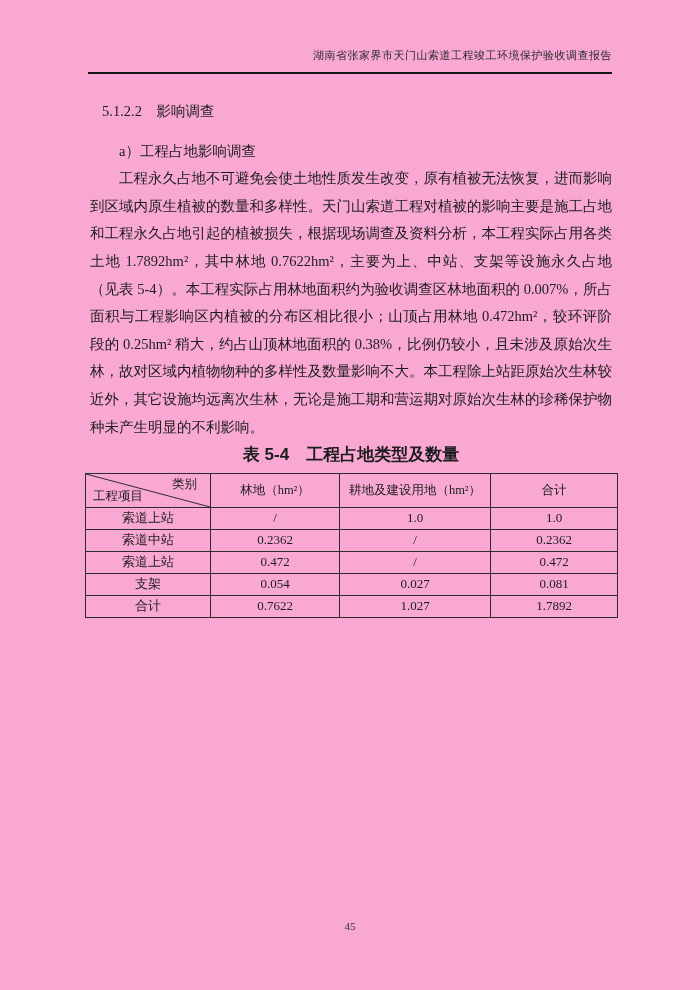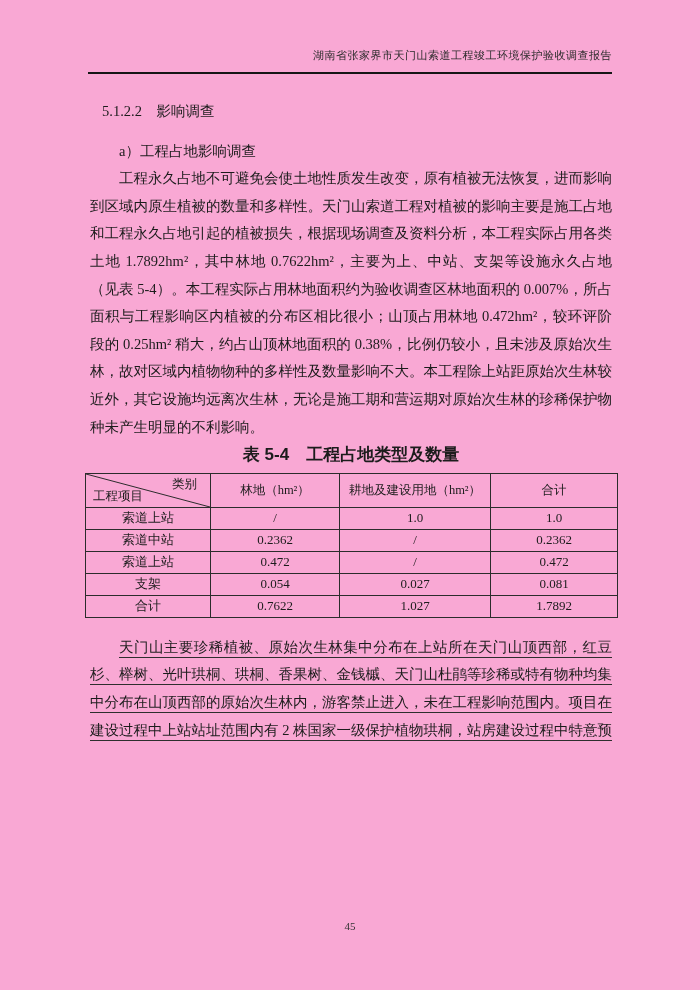--- a/index.html
+++ b/index.html
@@ -130,19 +130,18 @@
         <tr>
           <td>合计</td>
           <td>0.7622</td>
           <td>1.027</td>
           <td>1.7892</td>
         </tr>
       </tbody>
     </table>
 
 
-    <p class="para indent underlined">天门山主要珍稀植被、原始次生林集中分布在上站所在天门山顶西部，红豆杉、榉树、光叶珙桐、珙桐、香果树、金钱槭、天门山杜鹃等珍稀或特有物种均集中分布在山顶西部的原始次生林内，游客禁止进入，未在工程影响范围内。项目在建设过程中上站站址范围内有 2 株国家一级保护植物珙桐，站房建设过程中特意预</p>
 
   </div>
 
   <div class="page-number">45</div>
 
 </div>
 
 </body></html>

